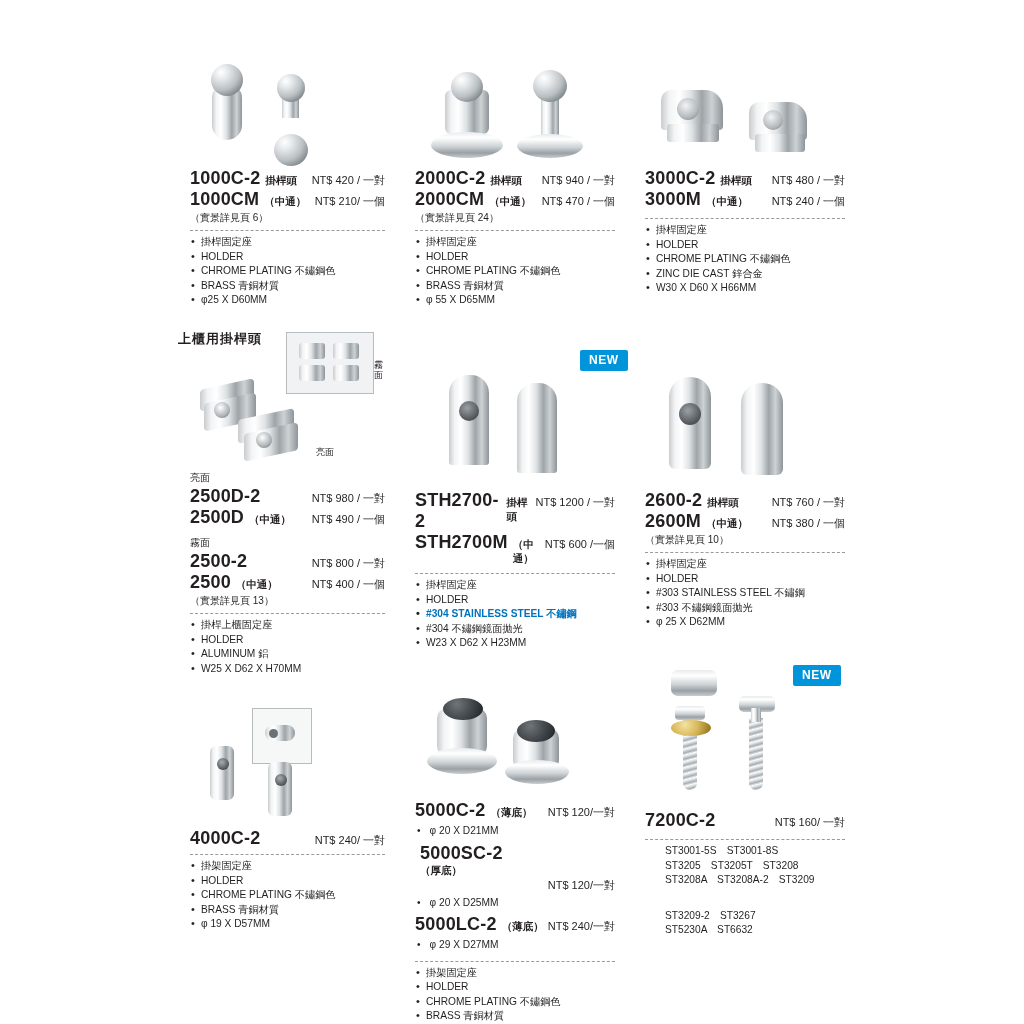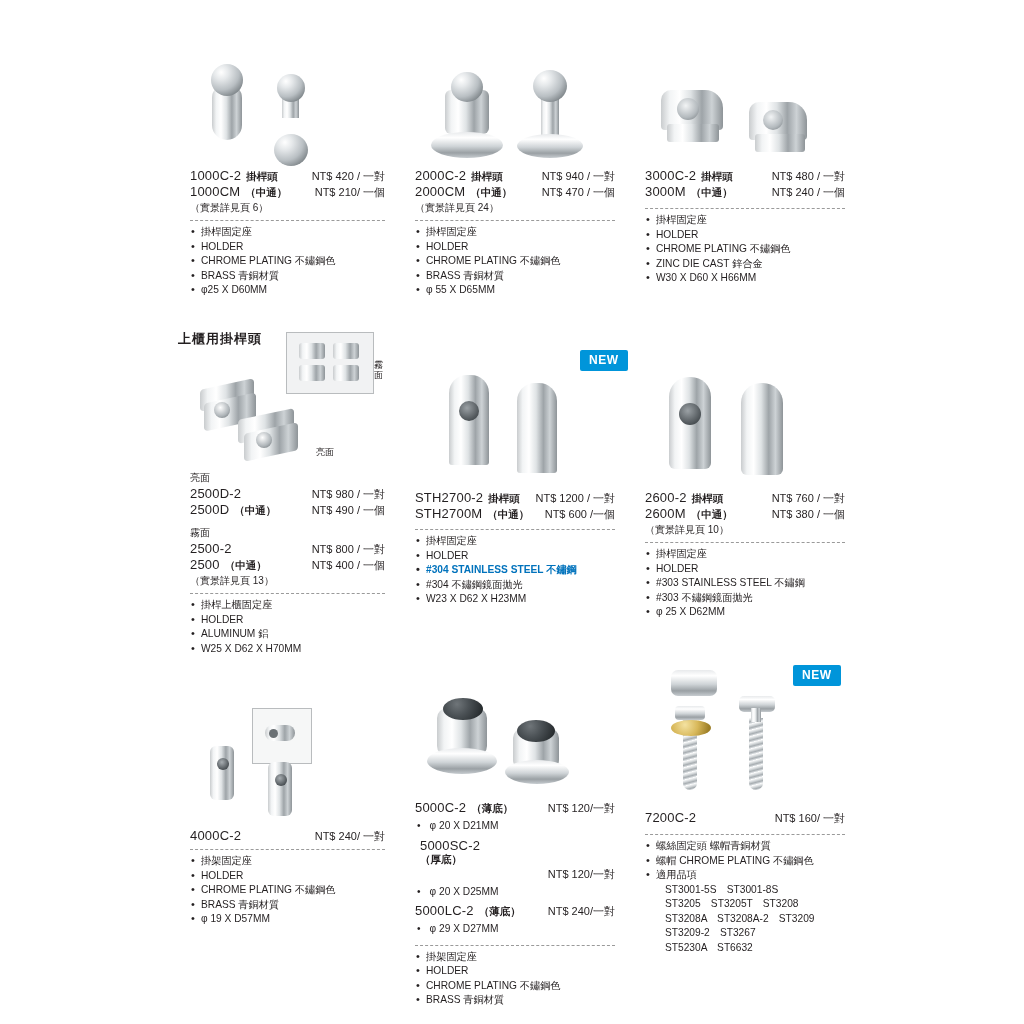--- a/index.html
+++ b/index.html
@@ -10,21 +10,21 @@
     color:#231f20;
     position:relative;
     overflow:hidden;
   }
   .page{position:relative;width:1024px;height:1024px;}
 
   
   .block{position:absolute;}
   .imgbox{position:relative;}
   .titlerow{display:flex;align-items:baseline;}
-  .code{font-weight:normal;font-size:13px;letter-spacing:.2px;}
+  .code{font-weight:bold;font-size:18px;letter-spacing:.2px;}
   .codesub{font-size:10.5px;font-weight:bold;margin-left:5px;}
   .price{font-size:11px;margin-left:auto;white-space:nowrap;}
   .note{font-size:10px;color:#231f20;margin-top:1px;}
   .hr{border:0;border-top:1px dashed #9a9a9a;margin:5px 0 4px 0;}
   ul.spec{list-style:none;margin:0;padding:0;}
   ul.spec li{font-size:10.2px;line-height:14.5px;padding-left:11px;position:relative;white-space:nowrap;}
   ul.spec li:before{content:"•";position:absolute;left:1px;top:-1px;font-size:11px;color:#231f20;}
   .blue{color:#0072bc;font-weight:bold;}
   .plain{font-size:10.2px;line-height:14.5px;padding-left:11px;white-space:nowrap;}
 
@@ -351,28 +351,23 @@
       <div class="knob brass" style="left:26px;top:60px;width:40px;height:16px;"></div>
       <div class="knob screw-shaft" style="left:104px;top:58px;width:14px;height:72px;border-radius:0 0 7px 7px;"></div>
       <div class="knob chrome-h" style="left:94px;top:36px;width:36px;height:16px;border-radius:5px;"></div>
       <div class="knob chrome-v" style="left:106px;top:48px;width:10px;height:14px;"></div>
     </div>
     <div class="titlerow">
       <span class="code">7200C-2</span>
       <span class="price">NT$ 160/ 一對</span>
     </div>
     <hr class="hr" style="margin-top:8px;">
-    <ul class="spec">
-      <li>螺絲固定頭 螺帽青銅材質</li>
-      <li>螺帽 CHROME PLATING 不鏽鋼色</li>
-      <li>適用品項</li>
-    </ul>
     <div style="padding-left:20px;">
       <div style="font-size:10.2px;line-height:14.5px;white-space:nowrap;">ST3001-5S　ST3001-8S</div>
       <div style="font-size:10.2px;line-height:14.5px;white-space:nowrap;">ST3205　ST3205T　ST3208</div>
       <div style="font-size:10.2px;line-height:14.5px;white-space:nowrap;">ST3208A　ST3208A-2　ST3209</div>
-      <div style="font-size:10.2px;line-height:14.5px;white-space:nowrap;">ST3209-2　ST3267</div>
+      <div style="font-size:10.2px;line-height:14.5px;white-space:nowrap;margin-top:21px;">ST3209-2　ST3267</div>
       <div style="font-size:10.2px;line-height:14.5px;white-space:nowrap;">ST5230A　ST6632</div>
     </div>
   </div>
 
 
 </div>
 
 </body></html>

